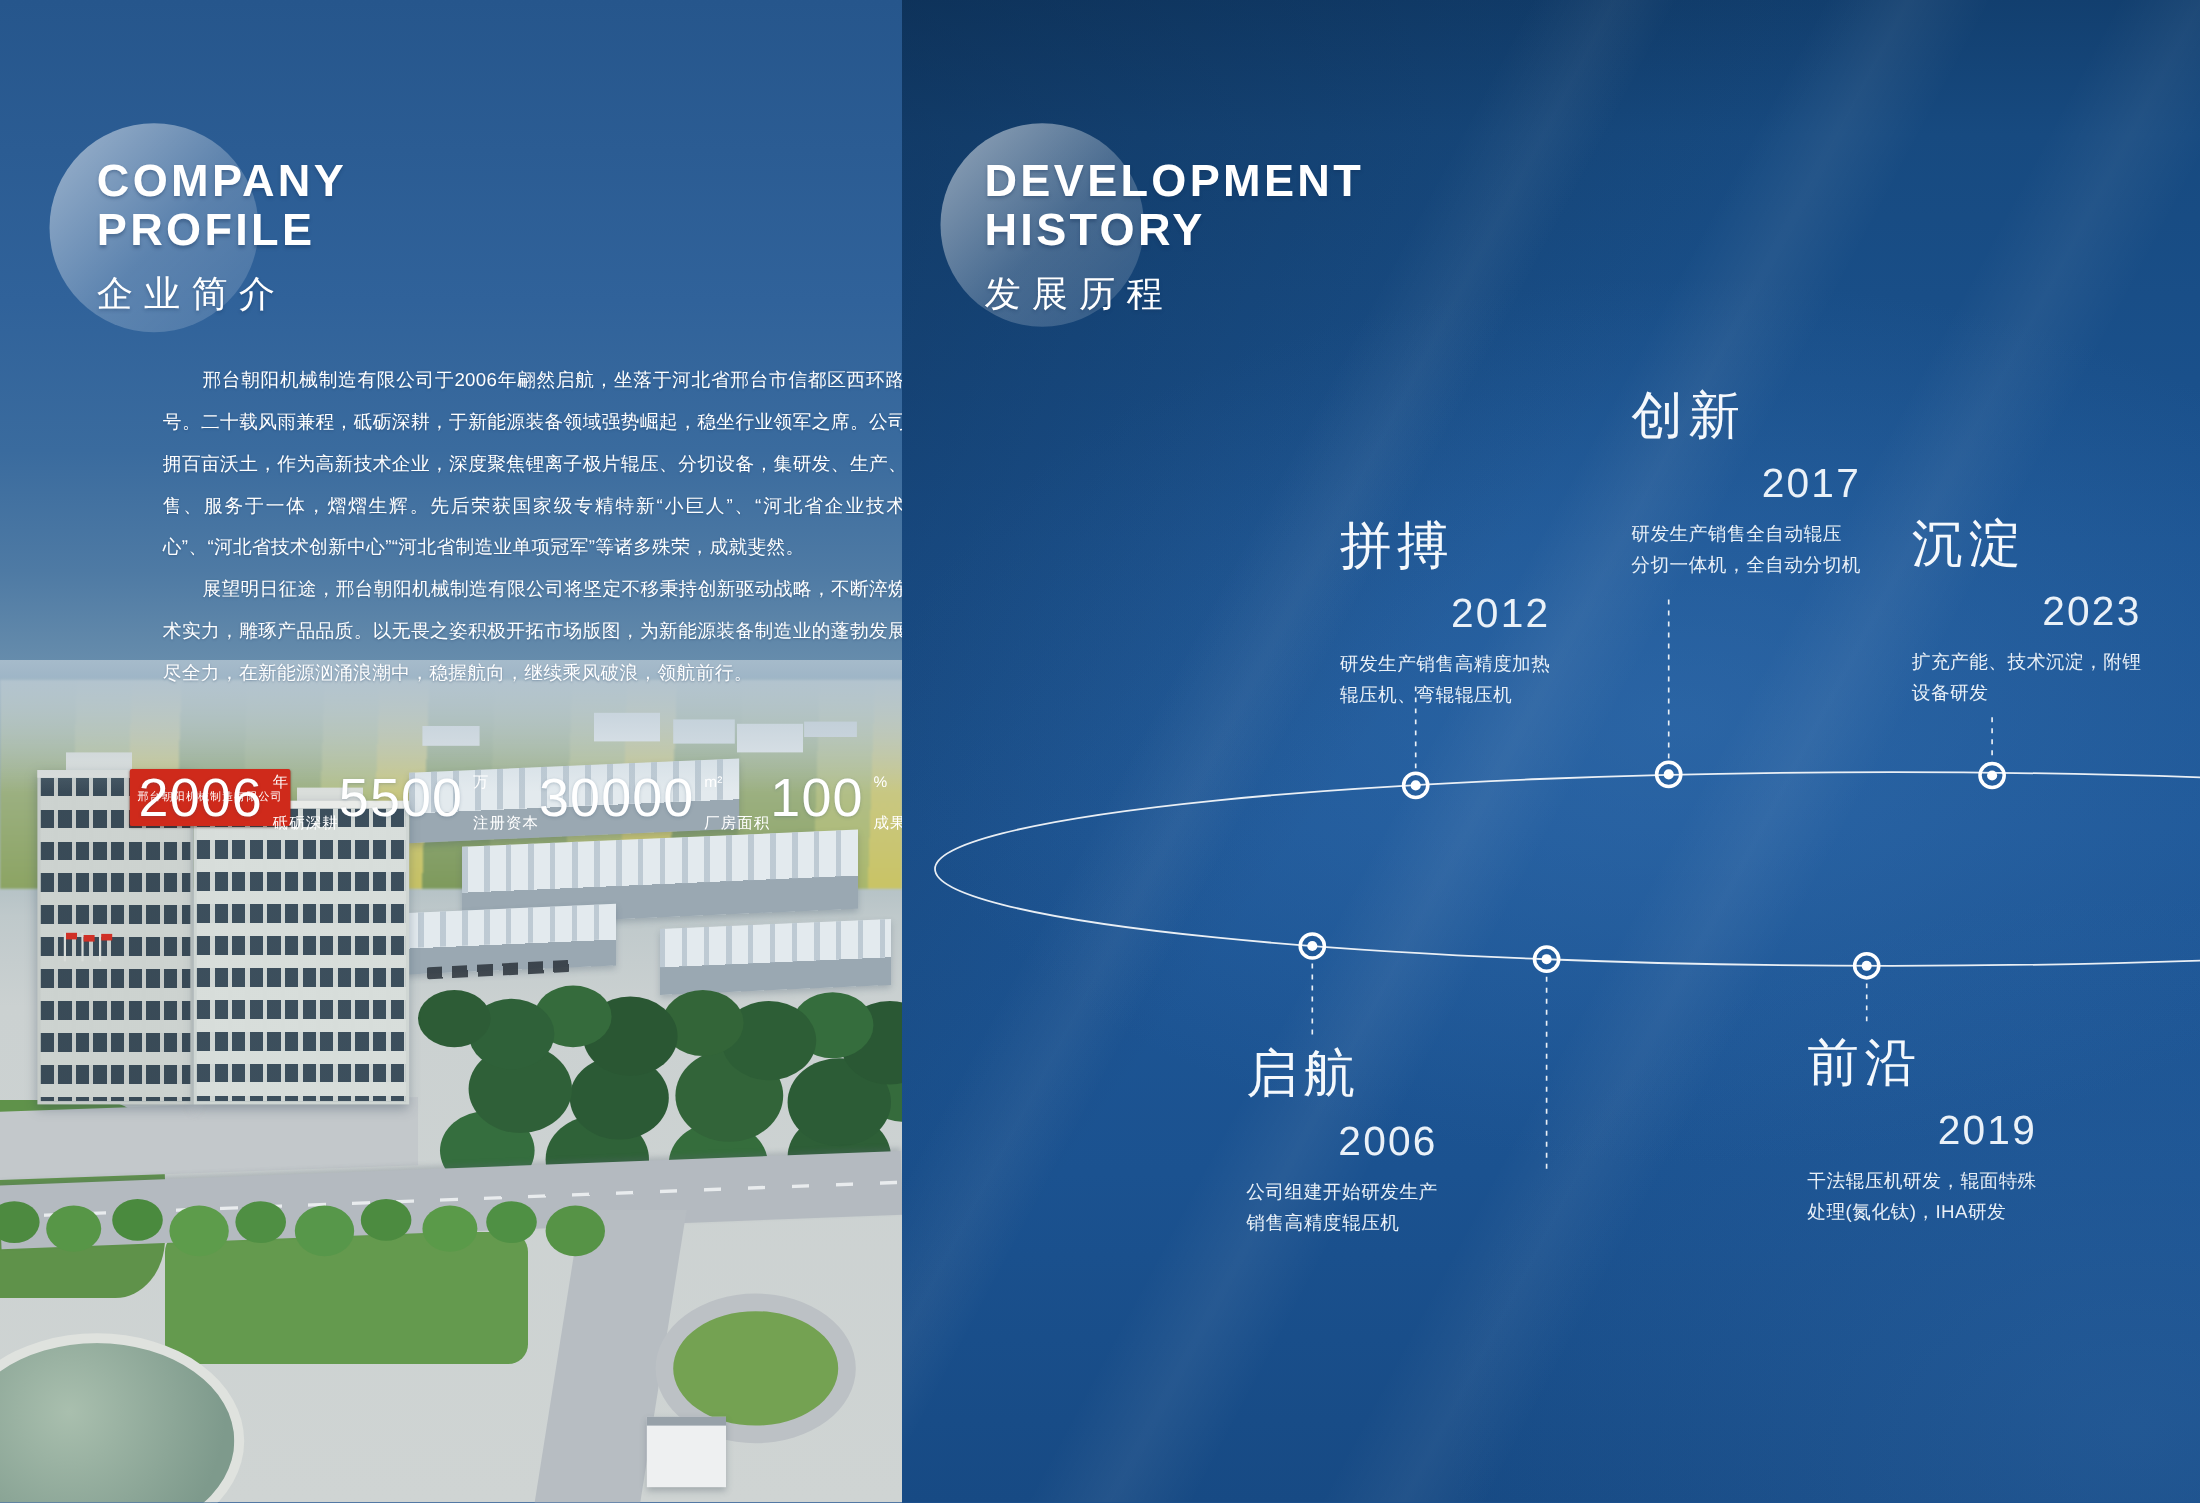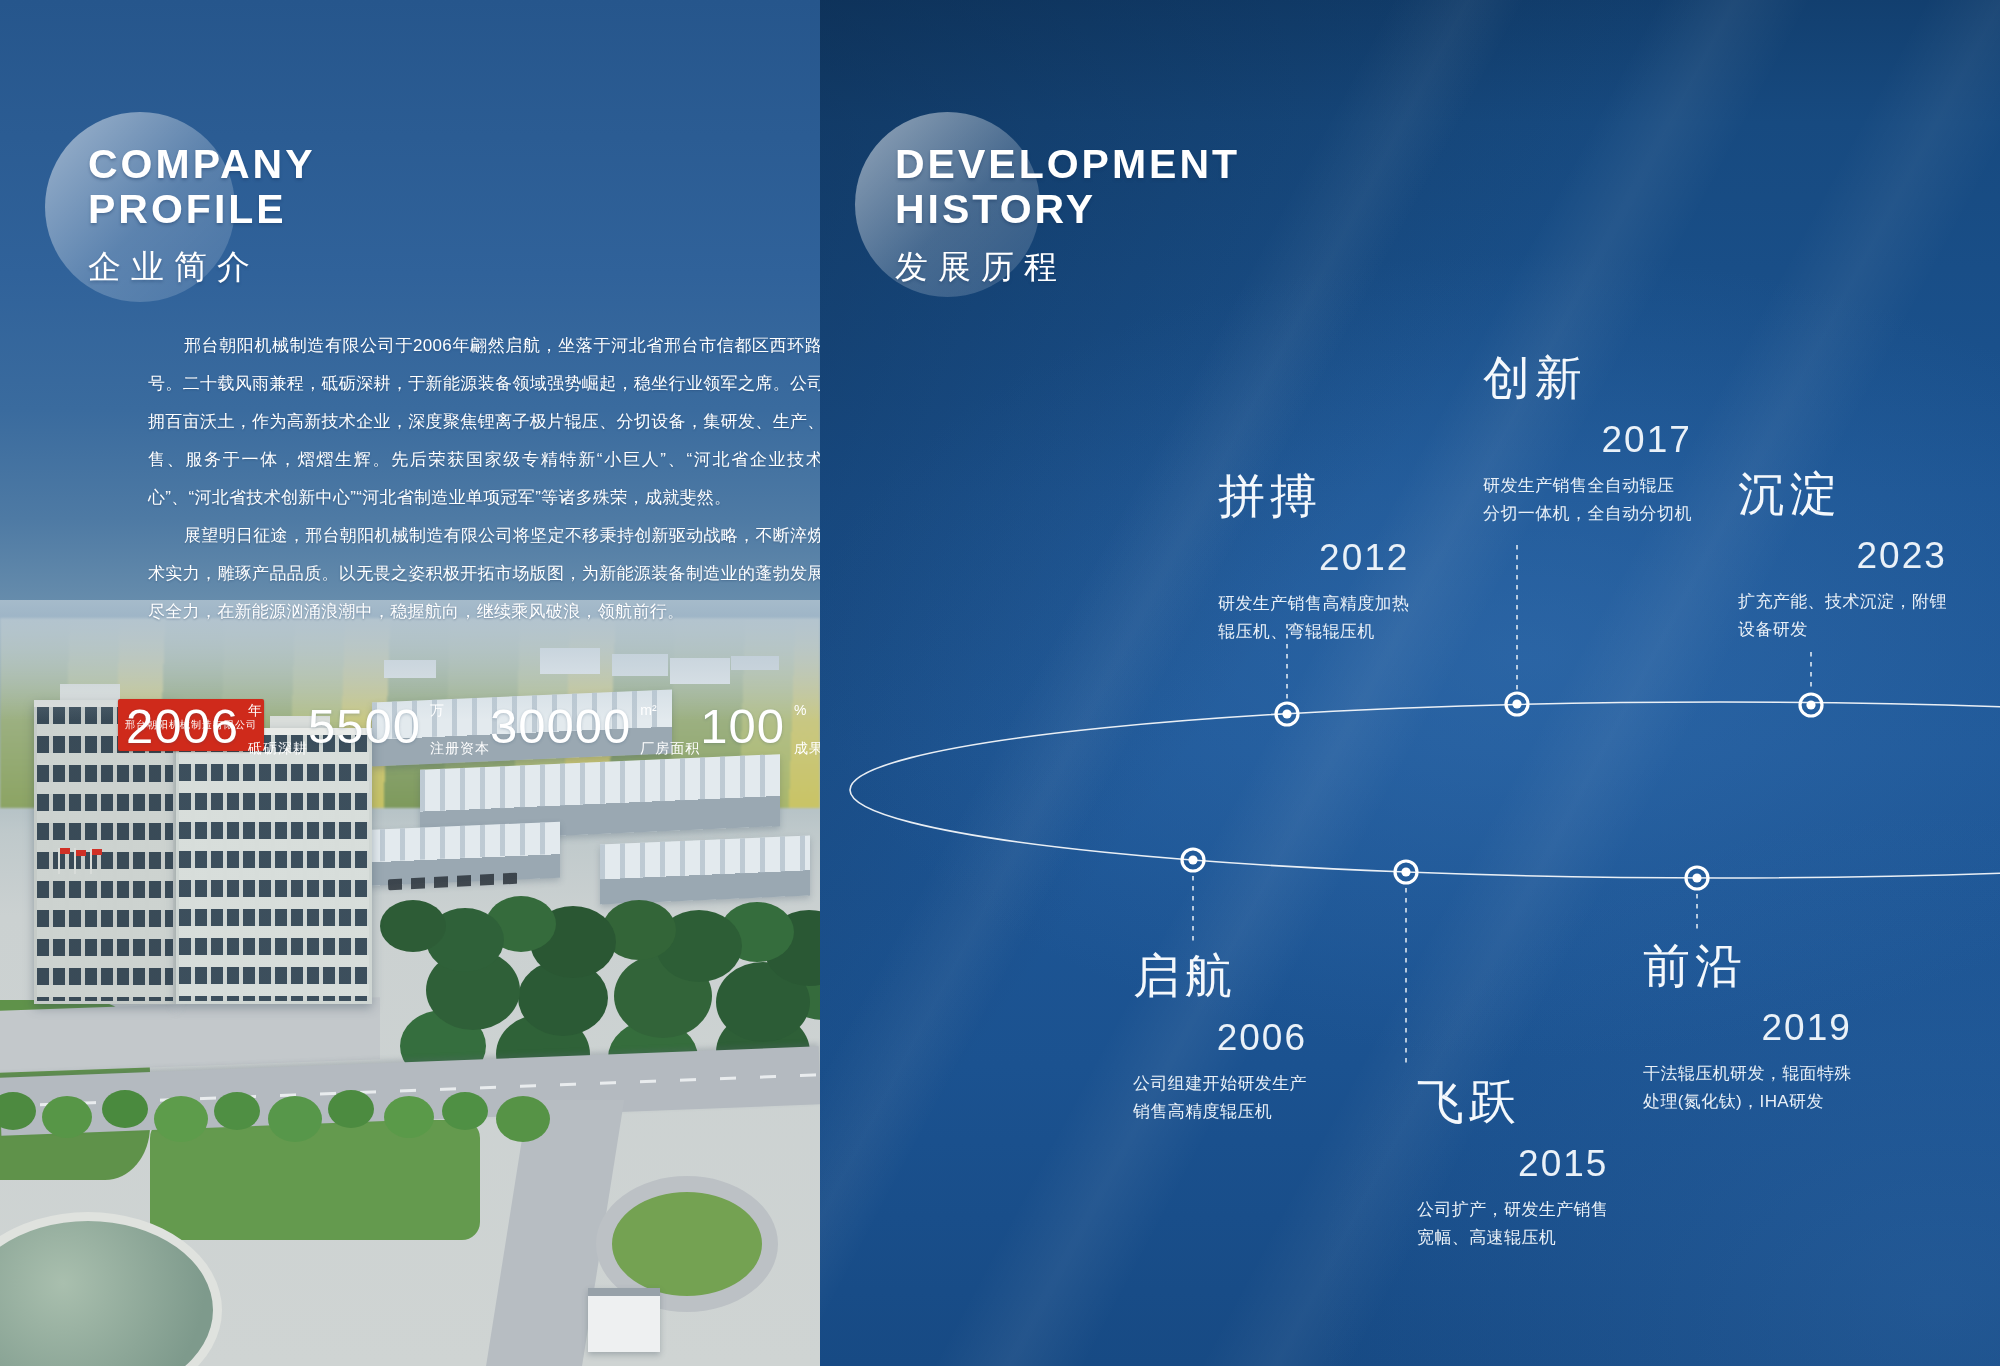--- a/index.html
+++ b/index.html
@@ -292,25 +292,19 @@
     <div class="ms-year">2023</div>
     <div class="ms-desc">扩充产能、技术沉淀，附锂
 设备研发</div>
   </div>
   <div class="milestone m-2006">
     <div class="ms-title">启航</div>
     <div class="ms-year">2006</div>
     <div class="ms-desc">公司组建开始研发生产
 销售高精度辊压机</div>
   </div>
-  <div class="milestone m-2015">
-    <div class="ms-title">飞跃</div>
-    <div class="ms-year">2015</div>
-    <div class="ms-desc">公司扩产，研发生产销售
-宽幅、高速辊压机</div>
-  </div>
   <div class="milestone m-2019">
     <div class="ms-title">前沿</div>
     <div class="ms-year">2019</div>
     <div class="ms-desc">干法辊压机研发，辊面特殊
 处理(氮化钛)，IHA研发</div>
   </div>
 </section>
 
 </body></html>

